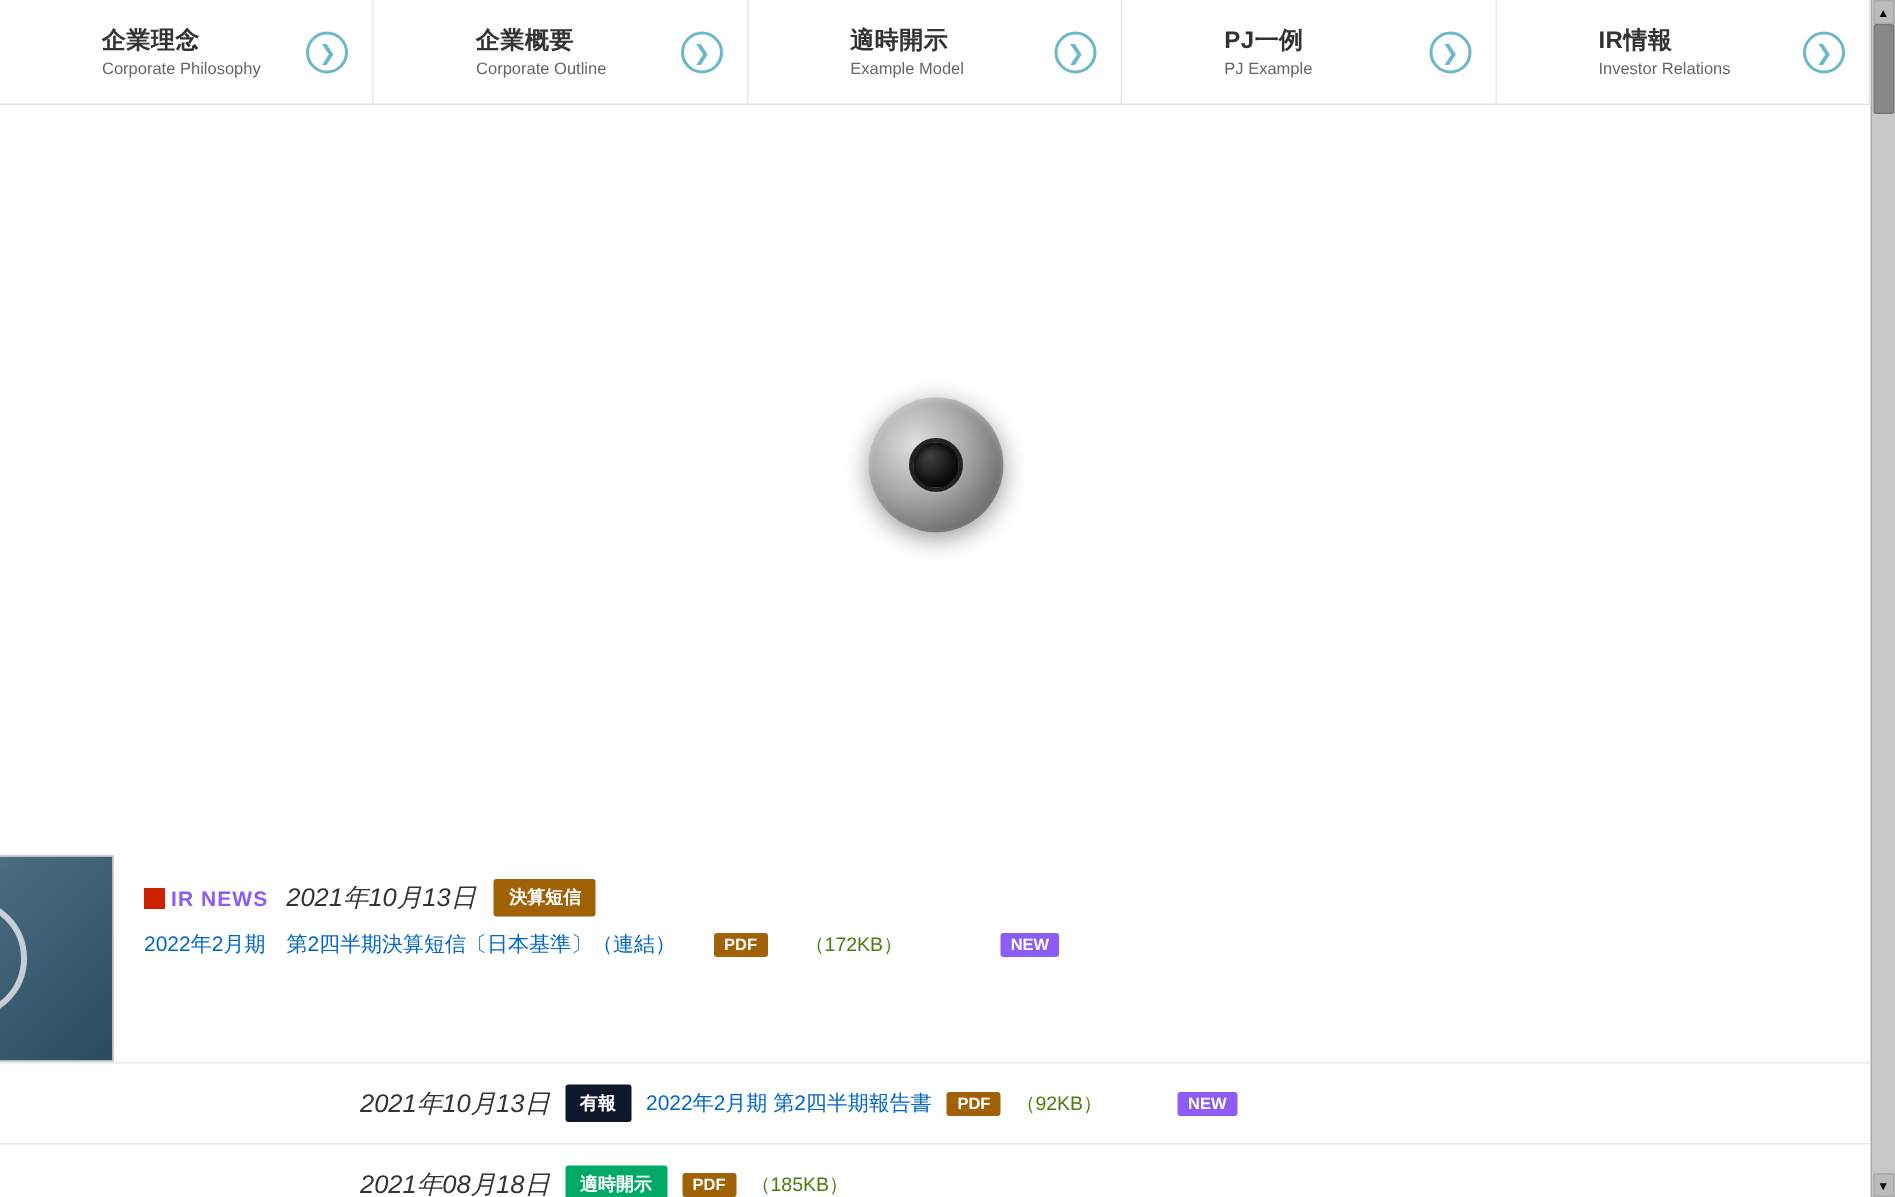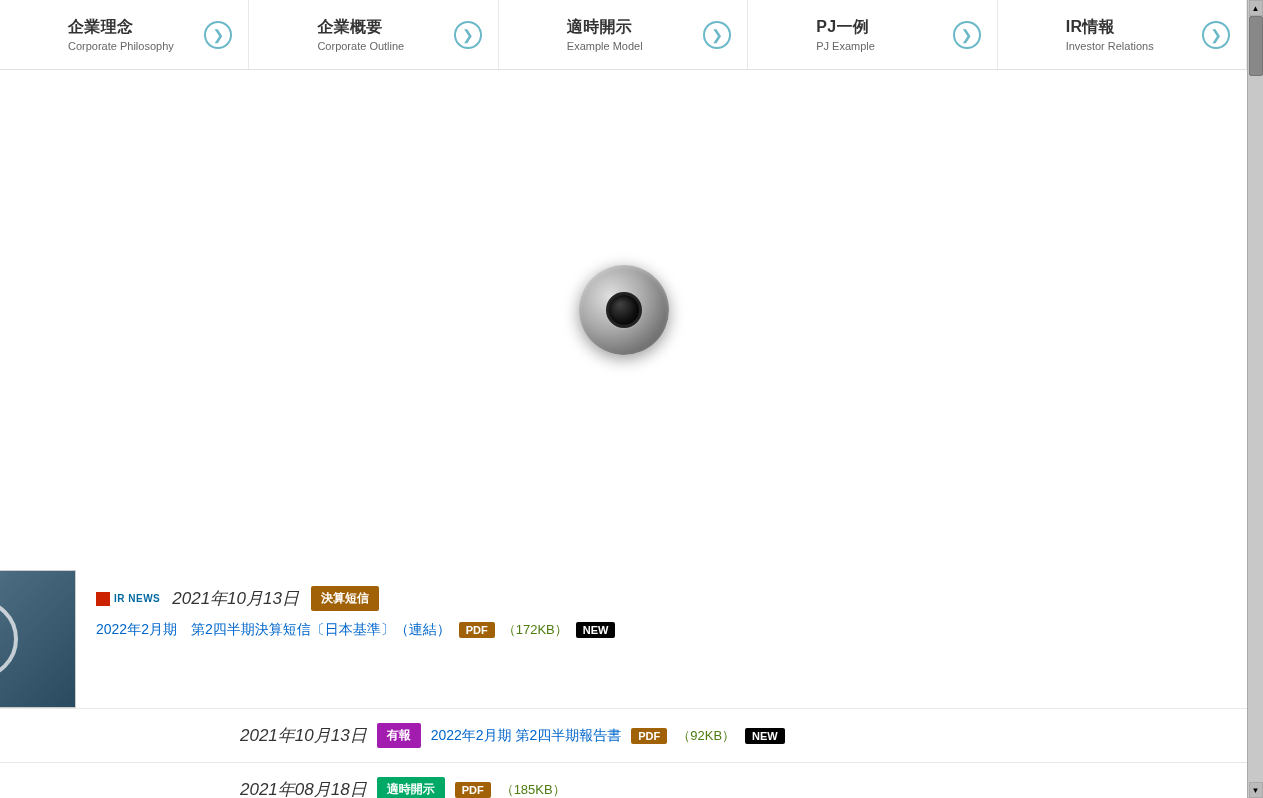--- a/index.html
+++ b/index.html
@@ -177,67 +177,68 @@
       align-items: center;
       gap: 4px;
     }
     .ir-news-badge-icon {
       width: 14px;
       height: 14px;
       background: #cc2200;
       display: inline-block;
     }
     .ir-news-text {
-      font-size: 10px;
-      font-weight: bold;
-      color: #0369a1;
+      font-size: 14px;
+      font-weight: bold;
+      color: #8b5cf6;
       letter-spacing: 0.05em;
     }
 
     .ir-date {
       font-size: 17px;
       color: #333;
       font-family: Arial, sans-serif;
       font-style: italic;
     }
 
     .tag-badge {
       padding: 4px 10px;
       border-radius: 2px;
       font-size: 12px;
       color: #fff;
       font-weight: bold;
       white-space: nowrap;
     }
     .tag-kessan { background: #a16207; }
-    .tag-yuko { background: #a21caf; }
+    .tag-yuko { background: #0f172a; }
     .tag-toki { background: #00aa66; }
 
     .ir-link {
       color: #0066cc;
       text-decoration: none;
       font-size: 14px;
       cursor: pointer;
     }
 
     .pdf-badge {
       padding: 2px 7px;
       background: #a16207;
       color: #fff;
       font-size: 11px;
       font-weight: bold;
       border-radius: 2px;
     }
     .new-badge {
       padding: 2px 7px;
-      background: #000000;
+      background: #8b5cf6;
       color: #fff;
       font-size: 11px;
       font-weight: bold;
       border-radius: 2px;
+      margin-left: 40px;
     }
 
     .file-size {
       font-size: 13px;
       color: #4d7c0f;
     }
   </style>
 </head>
 <body>
 
@@ -301,21 +302,21 @@
 
         <div style="display:flex; align-items:center; gap:12px; margin-bottom:10px;">
           <div class="ir-news-badge">
             <span class="ir-news-badge-icon"></span>
             <span class="ir-news-text">IR NEWS</span>
           </div>
           <span class="ir-date">2021年10月13日</span>
           <span class="tag-badge tag-kessan">決算短信</span>
         </div>
 
-        <div style="display:flex; align-items:center; gap:8px; flex-wrap:wrap;">
+        <div style="display:flex; align-items:center; gap:25px; flex-wrap:wrap;">
           <a class="ir-link" href="#">2022年2月期　第2四半期決算短信〔日本基準〕（連結）</a>
           <span class="pdf-badge">PDF</span>
           <span class="file-size">（172KB）</span>
           <span class="new-badge">NEW</span>
         </div>
       </div>
     </div>
 
     <div style="display:flex; align-items:center; gap:10px; padding:14px 20px 14px 240px; border-bottom:1px solid #e8e8e8;">
       <span class="ir-date">2021年10月13日</span>

